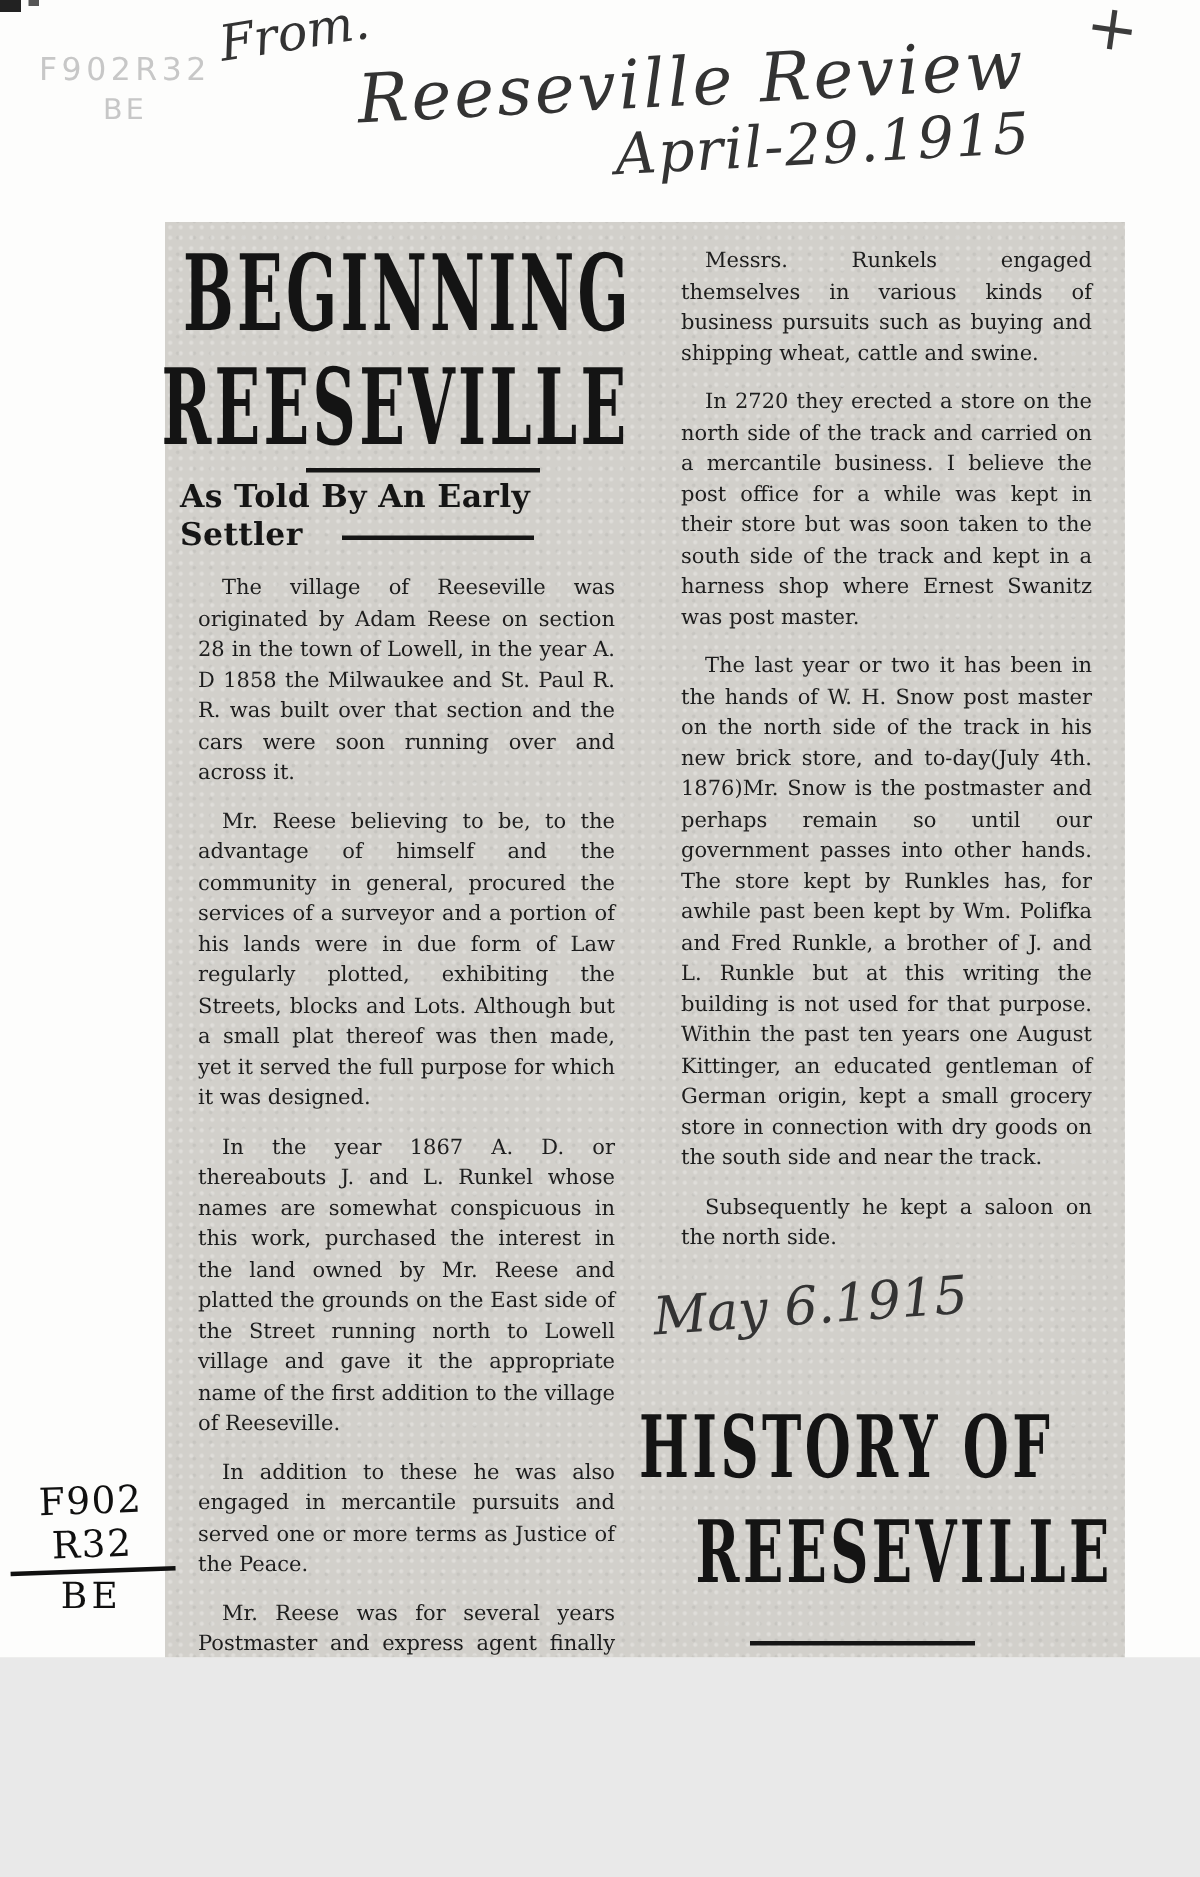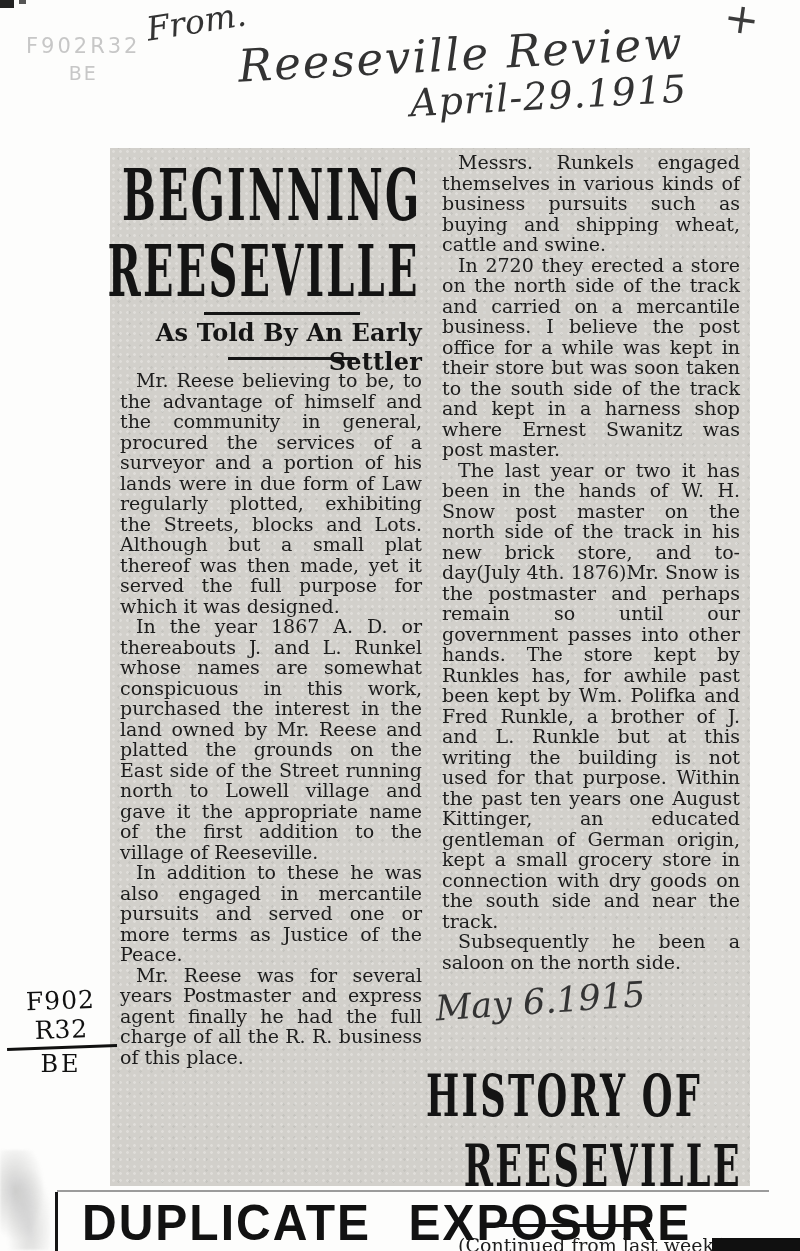--- a/index.html
+++ b/index.html
@@ -1,17 +1,17 @@
 <!DOCTYPE html>
 <html><head>
 <meta charset="utf-8">
 <style>
   html,body{margin:0;padding:0;background:#e9e9e9;}
   .page{
-    position:relative;width:800px;height:1251px;margin:0 auto;
+    position:relative;width:800px;height:1105px;margin:0 auto;
     background:#fdfdfc;overflow:hidden;
     font-family:"DejaVu Serif", serif;color:#1d1d1d;
   }
   
   .hw{font-family:"DejaVu Serif", serif;font-style:italic;color:#333;white-space:nowrap;}
   .hw-from{position:absolute;left:146px;top:2px;font-size:33px;transform:rotate(-9deg);}
   .hw-paper{position:absolute;left:238px;top:28px;font-size:45px;transform:rotate(-3deg);letter-spacing:2px;}
   .hw-date1{position:absolute;left:410px;top:74px;font-size:38px;transform:rotate(-3deg);letter-spacing:1px;}
   .hw-date2{font-size:35px;margin:6px 0 4px -6px;transform:rotate(-4deg);height:64px;}
   
@@ -39,32 +39,32 @@
   .edge-rule{position:absolute;left:747px;top:150px;width:2px;height:120px;
              background:linear-gradient(#444,rgba(68,68,68,0));}
   
   .head-block{position:relative;height:222px;}
   .display{font-weight:bold;letter-spacing:3px;color:#141414;white-space:nowrap;}
   .head1-l1{position:absolute;left:2px;top:6px;font-size:54px;
             transform:scale(0.74,1.30);transform-origin:left top;}
   .head1-l2{position:absolute;right:2px;top:82px;font-size:54px;
             transform:scale(0.74,1.30);transform-origin:right top;}
   .head1-rule{position:absolute;left:84px;top:164px;width:156px;height:3px;background:#151515;}
-  .subhead{position:absolute;left:0;right:0;top:170px;text-align:right;
-           font-weight:bold;font-size:24px;letter-spacing:0.2px;color:#151515;}
+  .subhead{position:absolute;left:0;right:0;top:170px;text-align:left;
+           font-weight:bold;font-size:21px;letter-spacing:0.2px;color:#151515;}
   .subhead-rule{position:absolute;left:108px;top:209px;width:128px;height:3px;background:#151515;}
   .head2-block{position:relative;height:148px;margin-top:20px;}
   .head2-l1{position:absolute;left:-16px;top:0;font-size:47px;
             transform:scale(0.75,1.22);transform-origin:left top;}
   .head2-l2{position:absolute;right:-2px;top:70px;font-size:47px;
             transform:scale(0.75,1.22);transform-origin:right top;}
   .head2-rule{width:150px;height:3px;background:#151515;margin:14px 0 8px 58px;}
   
-  .body-text p{margin:0;text-indent:16px;text-align:justify;
-               font-size:19px;line-height:20.5px;color:#1d1d1d;}
+  .body-text p{margin:12px;text-indent:16px;text-align:justify;
+               font-size:14px;line-height:20.5px;color:#1d1d1d;}
   .continued{font-size:17.5px;margin:2px 0 4px 6px;text-indent:0;text-align:left;}
   .dotted{border-bottom:2px dotted #3a3a3a;}
   
   .callnum{position:absolute;left:6px;top:986px;width:110px;text-align:center;color:#101010;}
   .callnum .l1{display:inline-block;font-size:25px;letter-spacing:1px;
                border-bottom:3px solid #101010;padding-bottom:2px;transform:rotate(-2deg);}
   .callnum .l2{font-size:24px;letter-spacing:3px;margin-top:1px;}
   
   .footer-topline{position:absolute;left:57px;top:1190px;width:712px;height:2px;background:#9b9b9b;}
   .footer-vline{position:absolute;left:55px;top:1192px;width:3px;height:59px;background:#151515;}
@@ -103,31 +103,32 @@
   <div class="edge-rule"></div>
 
   <div class="col-left newsprint body-text">
     <div class="head-block">
       <div class="display head1-l1">BEGINNING OF</div>
       <div class="display head1-l2">REESEVILLE</div>
       <div class="head1-rule"></div>
       <div class="subhead">As Told By An Early Settler</div>
       <div class="subhead-rule"></div>
     </div>
+    <p>The village of Reeseville was originated by Adam Reese on section 28 in the town of Lowell, in the year A. D 1858 the Milwaukee and St. Paul R. R. was built over that section and the cars were soon running over and across it.</p>
     <p>Mr. Reese believing to be, to the advantage of himself and the community in general, procured the services of a surveyor and a portion of his lands were in due form of Law regularly plotted, exhibiting the Streets, blocks and Lots. Although but a small plat thereof was then made, yet it served the full purpose for which it was designed.</p>
     <p>In the year 1867 A. D. or thereabouts J. and L. Runkel whose names are somewhat conspicuous in this work, purchased the interest in the land owned by Mr. Reese and platted the grounds on the East side of the Street running north to Lowell village and gave it the appropriate name of the first addition to the village of Reeseville.</p>
     <p>In addition to these he was also engaged in mercantile pursuits and served one or more terms as Justice of the Peace.</p>
     <p>Mr. Reese was for several years Postmaster and express agent finally he had the full charge of all the R. R. business of this place.</p>
   </div>
 
   <div class="col-right newsprint body-text">
     <p>Messrs. Runkels engaged themselves in various kinds of business pursuits such as buying and shipping wheat, cattle and swine.</p>
     <p>In 2720 they erected a store on the north side of the track and carried on a mercantile business. I believe the post office for a while was kept in their store but was soon taken to the south side of the track and kept in a harness shop where Ernest Swanitz was post master.</p>
     <p>The last year or two it has been in the hands of W. H. Snow post master on the north side of the track in his new brick store, and to-day(July 4th. 1876)Mr. Snow is the postmaster and perhaps remain so until our government passes into other hands. The store kept by Runkles has, for awhile past been kept by Wm. Polifka and Fred Runkle, a brother of J. and L. Runkle but at this writing the building is not used for that purpose. Within the past ten years one August Kittinger, an educated gentleman of German origin, kept a small grocery store in connection with dry goods on the south side and near the track.</p>
-    <p>Subsequently he been a saloon on the north side.</p>
+    <p>Subsequently he kept a saloon on the north side.</p>
 
     <div class="hw hw-date2">May 6.1915</div>
 
     <div class="head2-block">
       <div class="display head2-l1">HISTORY OF</div>
       <div class="display head2-l2">REESEVILLE</div>
     </div>
     <div class="head2-rule"></div>
 
     <p class="continued"><span class="dotted">(Continued from</span><span> last week )</span></p>

